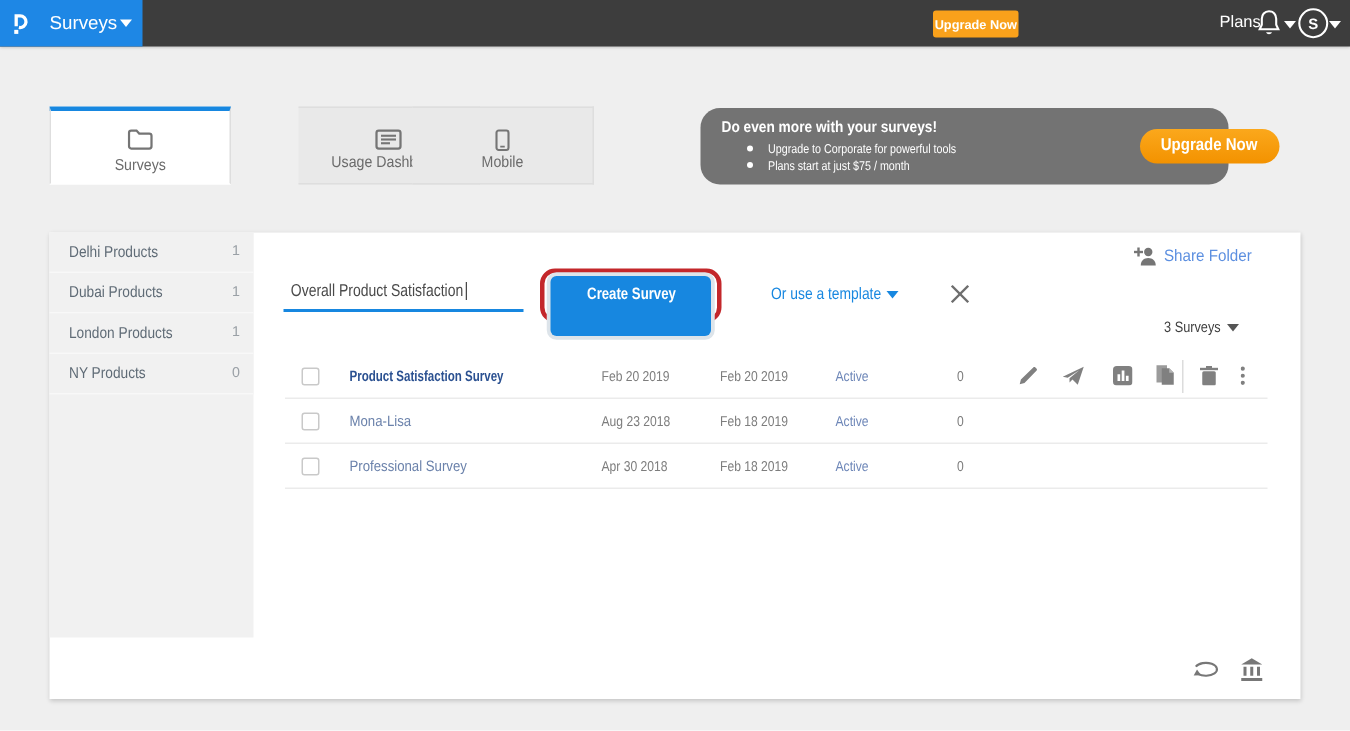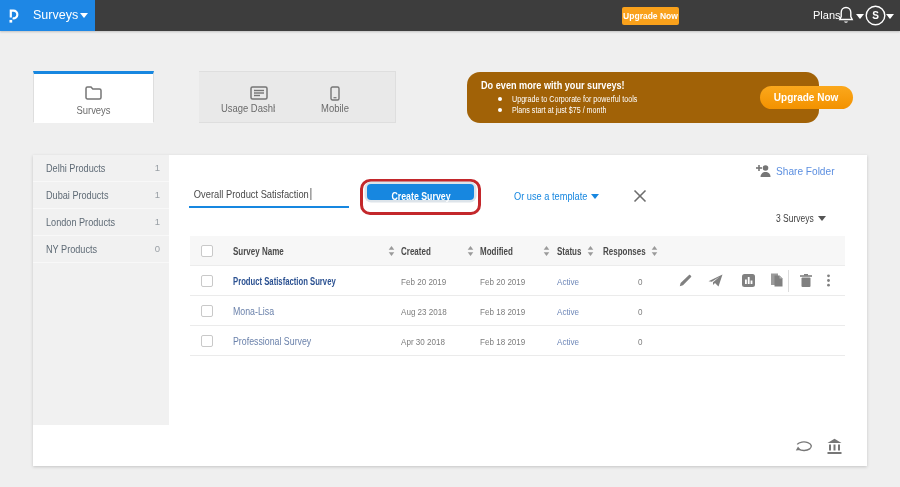--- a/index.html
+++ b/index.html
@@ -20,21 +20,21 @@
 
 
 .tab { position:absolute; top:71px; width:121px; height:52px; background:#e9e9e9; border:1px solid #dedede; border-left:none; }
 .tab.first { border-left:1px solid #dedede; }
 .tab.active { background:#fff; border-top:3px solid #1787e0; border-bottom:1px solid #fff; }
 .tab .ticon { position:absolute; left:0; right:0; top:14px; text-align:center; }
 .tab.active .ticon { top:12px; }
 .tab .tlabel { position:absolute; left:0; right:0; top:30px; text-align:center; font-size:10.5px; color:#6b6b6b; white-space:nowrap; transform:scaleX(0.9); }
 
 
-.banner { position:absolute; left:467px; top:72px; width:352px; height:51px; background:#a16207;border-radius:13px; }
+.banner { position:absolute; left:467px; top:72px; width:352px; height:51px; background:#737373;border-radius:13px; }
 .banner h3 { position:absolute; left:14px; top:7px; color:#fff; font-size:10.5px; font-weight:bold; white-space:nowrap; transform:scaleX(0.87); transform-origin:0 50%; }
 .bull { position:absolute; color:#fff; font-size:8.5px; white-space:nowrap; transform:scaleX(0.84); transform-origin:0 50%; }
 .bdot { position:absolute; width:4px; height:4px; border-radius:50%; background:#fff; }
 .pill { position:absolute; left:293px; top:14px; width:93px; height:23px; border-radius:11.5px; background:linear-gradient(#fba81c,#f39200); color:#fff; font-size:11.5px; font-weight:bold; text-align:center; line-height:23px; }
 .pill span { display:inline-block; transform:scaleX(0.87); white-space:nowrap; }
 
 
 .panel { position:absolute; left:33px; top:155px; width:834px; height:311px; background:#fff; box-shadow:0 1px 3px rgba(0,0,0,0.18); }
 .sidebar { position:absolute; left:0; top:0; width:136px; height:270px; background:#f1f1f1; }
 .sideitem { position:relative; height:27px; line-height:26px; border-bottom:1px solid #f8f8f8; font-size:10.5px; color:#5f6b76; padding-left:13px; background:#f1f1f1; }
@@ -42,21 +42,21 @@
 .sideitem .cnt { position:absolute; right:9px; top:0; font-size:9.5px; color:#9aa0a6; }
 .sideitem.active { background:#fff; border-left:3px solid #1e87e5; padding-left:10px; }
 .sidefoot { position:absolute; left:0; top:270px; width:136px; height:41px; background:#e9e9e9; }
 .sidefoot .txt { position:absolute; left:39px; top:15px; font-size:10.5px; color:#6b6b6b; white-space:nowrap; transform:scaleX(0.87); transform-origin:0 50%; }
 
 
 .share { position:absolute; left:743px; top:10px; font-size:11px; color:#5c8fe0; white-space:nowrap; transform:scaleX(0.92); transform-origin:0 50%; }
 .newsurvey { position:absolute; left:157px; top:23px; }
 .surveyinput { position:absolute; left:-1px; top:0px; width:160px; height:30px; border-bottom:2px solid #1787e0; font-size:11.5px; color:#4a4a4a; line-height:33px; white-space:nowrap; }
 .surveyinput .t { display:inline-block; transform:scaleX(0.81); transform-origin:0 50%; padding-left:6px; }
-.createbtn { position:absolute; left:177px; top:6px; width:107px; height:16px; background:#1787e0; border-radius:4px; color:#fff; font-weight:bold; font-size:11px; text-align:center; line-height:24px; box-shadow:0 0 0 2.5px #dde4ea; }
+.createbtn { position:absolute; left:177px; top:6px; width:107px; height:40px; background:#1787e0; border-radius:4px; color:#fff; font-weight:bold; font-size:11px; text-align:center; line-height:24px; box-shadow:0 0 0 2.5px #dde4ea; }
 .createbtn span { display:inline-block; transform:scaleX(0.8); white-space:nowrap; }
 .redring { position:absolute; left:170px; top:1px; width:121px; height:36px; border:3px solid #c3272b; border-radius:10px; }
 .ortpl { position:absolute; left:324px; top:12px; font-size:11px; color:#1787e0; white-space:nowrap; }
 .ortpl .t { display:inline-block; transform:scaleX(0.84); transform-origin:0 50%; }
 .bluecaret { position:absolute; left:401px; top:16px; width:0; height:0; border-left:4.5px solid transparent; border-right:4.5px solid transparent; border-top:5px solid #1787e0; }
 .xclose { position:absolute; left:443px; top:11px; width:14px; height:14px; }
 .threesurv { position:absolute; left:743px; top:58px; font-size:10px; color:#3f3f3f; white-space:nowrap; }
 .threesurv .t { display:inline-block; transform:scaleX(0.85); transform-origin:0 50%; }
 .darkcaret { position:absolute; left:785px; top:61px; width:0; height:0; border-left:4.5px solid transparent; border-right:4.5px solid transparent; border-top:5px solid #555; }
 
@@ -162,43 +162,20 @@
     <svg class="xclose" viewBox="0 0 14 14">
         <line x1="1.5" y1="1.5" x2="12.5" y2="12.5" stroke="#6d6d6d" stroke-width="1.6"></line>
         <line x1="12.5" y1="1.5" x2="1.5" y2="12.5" stroke="#6d6d6d" stroke-width="1.6"></line>
       </svg>
   </div>
 
   <div class="threesurv"><span class="t">3 Surveys</span></div>
   <div class="darkcaret"></div>
 
   <div class="table">
-    <div class="thead">
-      <div class="cbx"></div>
-      <div class="hl" style="left:43px;">Survey Name</div>
-      <svg class="sorticon" style="left:198px;" width="7" height="10" viewBox="0 0 7 10">
-          <path d="M3.5 0 L6.3 3.7 L0.7 3.7 Z M3.5 10 L0.7 6.3 L6.3 6.3 Z" fill="#9a9a9a"></path>
-        </svg>
-      <div class="hl" style="left:211px;">Created</div>
-      <svg class="sorticon" style="left:277px;" width="7" height="10" viewBox="0 0 7 10">
-          <path d="M3.5 0 L6.3 3.7 L0.7 3.7 Z M3.5 10 L0.7 6.3 L6.3 6.3 Z" fill="#9a9a9a"></path>
-        </svg>
-      <div class="hl" style="left:290px;">Modified</div>
-      <svg class="sorticon" style="left:353px;" width="7" height="10" viewBox="0 0 7 10">
-          <path d="M3.5 0 L6.3 3.7 L0.7 3.7 Z M3.5 10 L0.7 6.3 L6.3 6.3 Z" fill="#9a9a9a"></path>
-        </svg>
-      <div class="hl" style="left:367px;">Status</div>
-      <svg class="sorticon" style="left:397px;" width="7" height="10" viewBox="0 0 7 10">
-          <path d="M3.5 0 L6.3 3.7 L0.7 3.7 Z M3.5 10 L0.7 6.3 L6.3 6.3 Z" fill="#9a9a9a"></path>
-        </svg>
-      <div class="hl" style="left:413px;">Responses</div>
-      <svg class="sorticon" style="left:461px;" width="7" height="10" viewBox="0 0 7 10">
-          <path d="M3.5 0 L6.3 3.7 L0.7 3.7 Z M3.5 10 L0.7 6.3 L6.3 6.3 Z" fill="#9a9a9a"></path>
-        </svg>
-    </div>
     <div class="trow">
       <div class="cbx"></div>
       <div class="sname1">Product Satisfaction Survey</div>
       <div class="cell" style="left:211px;">Feb 20 2019</div>
       <div class="cell" style="left:290px;">Feb 20 2019</div>
       <div class="active-s" style="left:367px;">Active</div>
       <div class="cell" style="left:448px;">0</div>
 
       <svg class="abs" style="left:489px;top:8px" width="13" height="13" viewBox="0 0 13 13">
           <path d="M0.8 12.2 L1.6 9 L10 0.9 C10.3 0.6 10.8 0.6 11.1 0.9 L12.1 1.9 C12.4 2.2 12.4 2.7 12.1 3 L4 11.3 Z" fill="#808080"></path>

